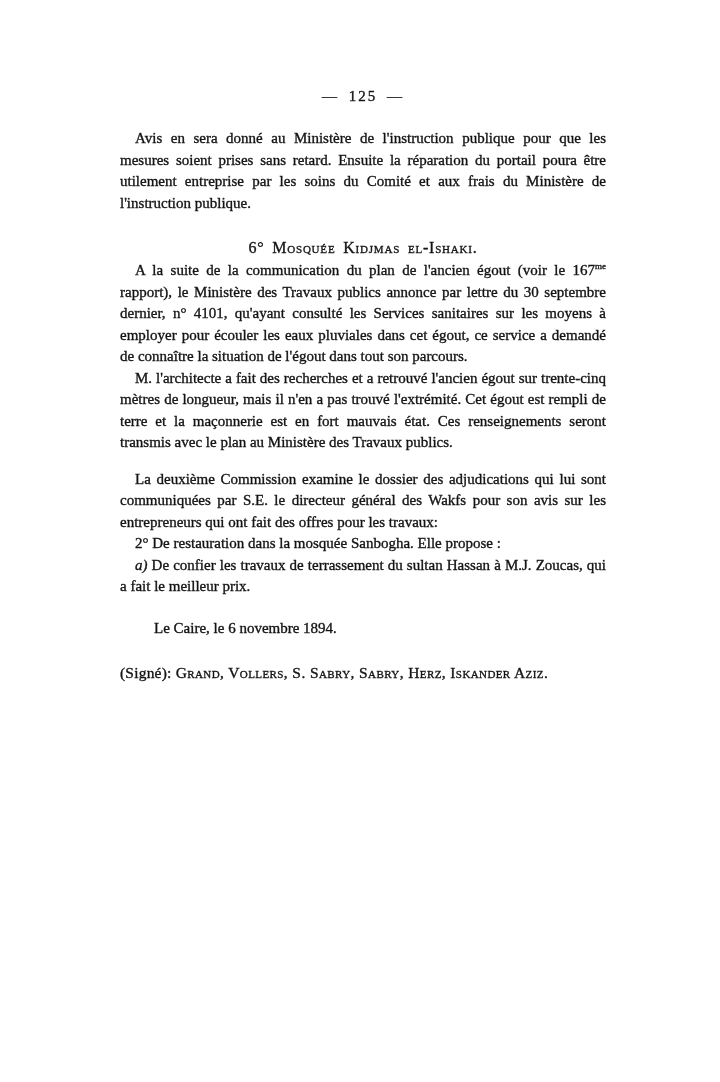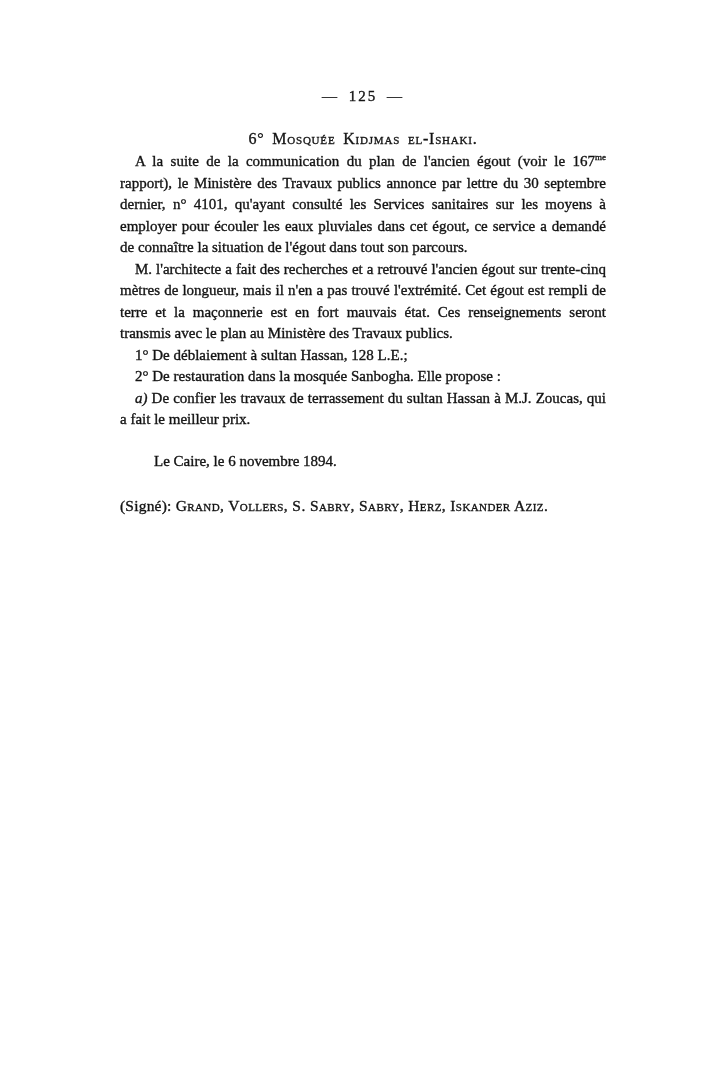--- a/index.html
+++ b/index.html
@@ -75,30 +75,31 @@
     letter-spacing: 0.4px;
   }
 </style>
 </head>
 <body>
 
 <div class="page">
 
   <div class="page-number">— 125 —</div>
 
+  <p class="para intro">Avis en sera donné au Ministère de l'instruction publique pour que les mesures soient prises sans retard. Ensuite la réparation du portail poura être utilement entreprise par les soins du Comité et aux frais du Ministère de l'instruction publique.</p>
 
   <h2 class="heading heading-6">6° Mosquée Kidjmas el-Ishaki.</h2>
 
   <p class="para after-head"><span>A la suite de la communication du plan de l'ancien égout (voir le 167</span><sup class="ord">me</sup><span> rapport), le Ministère des Travaux publics annonce par lettre du 30 septembre dernier, n° 4101, qu'ayant consulté les Services sanitaires sur les moyens à employer pour écouler les eaux pluviales dans cet égout, ce service a demandé de connaître la situation de l'égout dans tout son parcours.</span></p>
 
   <p class="para follow">M. l'architecte a fait des recherches et a retrouvé l'ancien égout sur trente-cinq mètres de longueur, mais il n'en a pas trouvé l'extrémité. Cet égout est rempli de terre et la maçonnerie est en fort mauvais état. Ces renseignements seront transmis avec le plan au Ministère des Travaux publics.</p>
 
 
+  <p class="para s7-intro">La deuxième Commission examine le dossier des adjudications qui lui sont communiquées par S.E. le directeur général des Wakfs pour son avis sur les entrepreneurs qui ont fait des offres pour les travaux:</p>
 
-  <p class="para item">1° De déblaiement à sultan Hassan, 128 L.E.;</p>
 
   <p class="para item">2° De restauration dans la mosquée Sanbogha. Elle propose :</p>
 
   <p class="para item"><i class="marker">a)</i><span> De confier les travaux de terrassement du sultan Hassan à M.J. Zoucas, qui a fait le meilleur prix.</span></p>
 
 
   <p class="dateline">Le Caire, le 6 novembre 1894.</p>
 
   <p class="signature"><span>(Signé): </span><span class="small-caps-names">Grand, Vollers, S. Sabry, Sabry, Herz, Iskander Aziz.</span></p>
 

